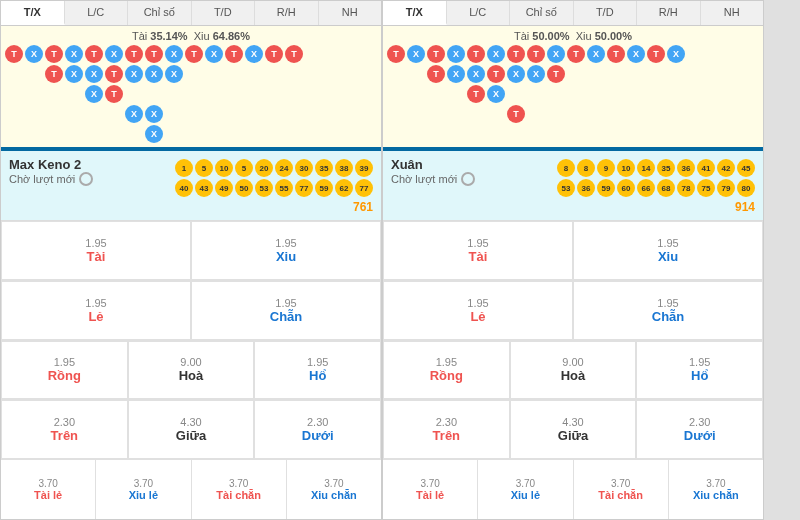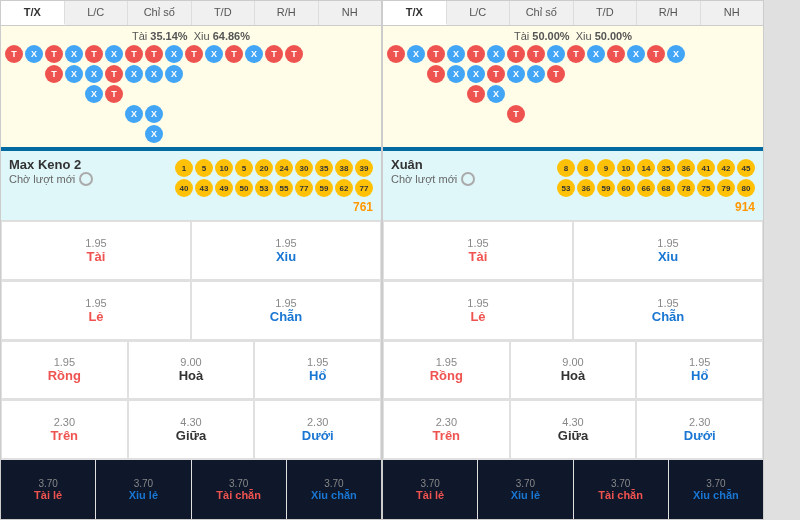--- a/index.html
+++ b/index.html
@@ -38,21 +38,21 @@
     .num-ball { width: 18px; height: 18px; border-radius: 50%; background: #ffc107; display: flex; align-items: center; justify-content: center; font-size: 8px; font-weight: bold; color: #333; }
     .game-count { text-align: right; color: #ff9800; font-weight: bold; font-size: 12px; margin-top: 1px; }
     
     .bet-cell { border: 0.5px solid #e0e0e0; display: flex; flex-direction: column; align-items: center; justify-content: center; padding: 2px; cursor: pointer; background: white; }
     
     .bet-odds { font-size: 11px; color: #888; }
     .bet-label { font-size: 13px; font-weight: bold; }
     .bet-label.red { color: #ef5350; }
     .bet-label.blue { color: #1976d2; }
     .bet-label.black { color: #333; }
-    .bottom-cell { flex: 1; border-right: 0.5px solid #e0e0e0; display: flex; flex-direction: column; align-items: center; justify-content: center; padding: 3px 1px; cursor: pointer; background: #0f172a; }
+    .bottom-cell { flex: 1; border-right: 0.5px solid #e0e0e0; display: flex; flex-direction: column; align-items: center; justify-content: center; padding: 3px 1px; cursor: pointer; background: #ffffff; }
     .bottom-cell:last-child { border-right: none; }
     .bottom-cell .bet-odds { font-size: 10px; }
     .bottom-cell .bet-label { font-size: 11px; }
     
     .panel-right { border-left: 0.5px solid #ccc; }
   </style>
 </head>
 <body>
 
 <div class="main-container">

